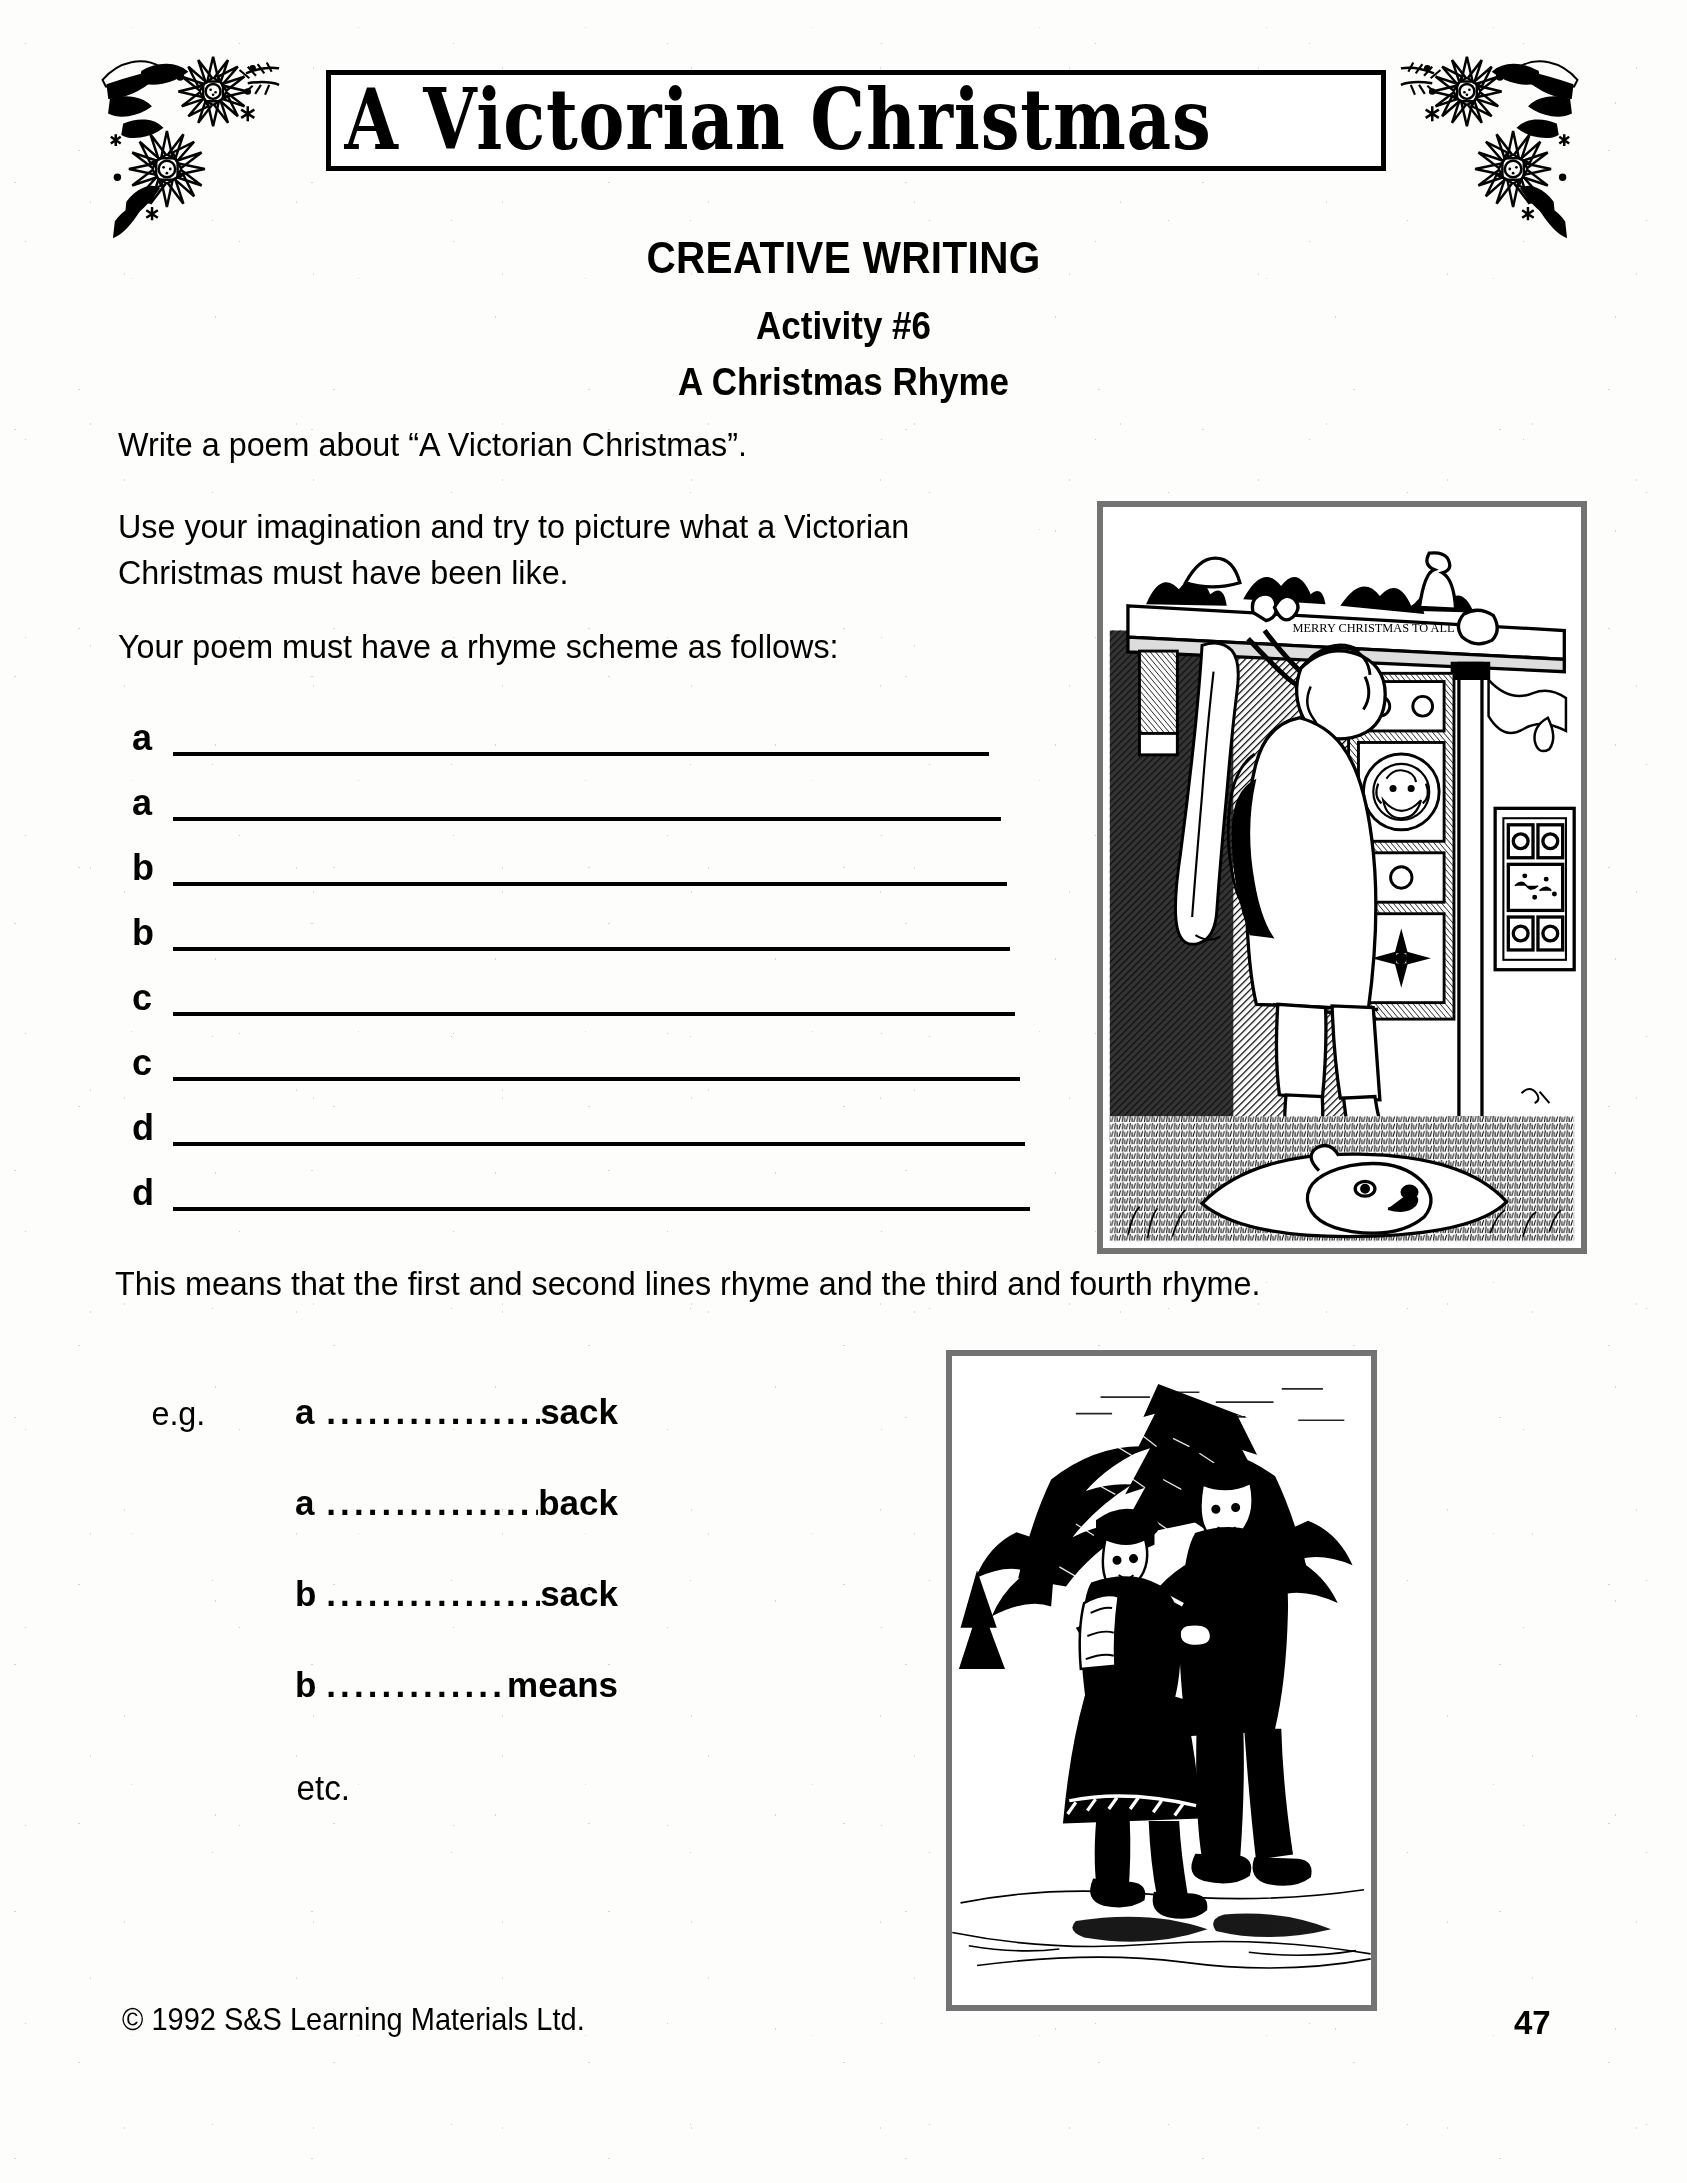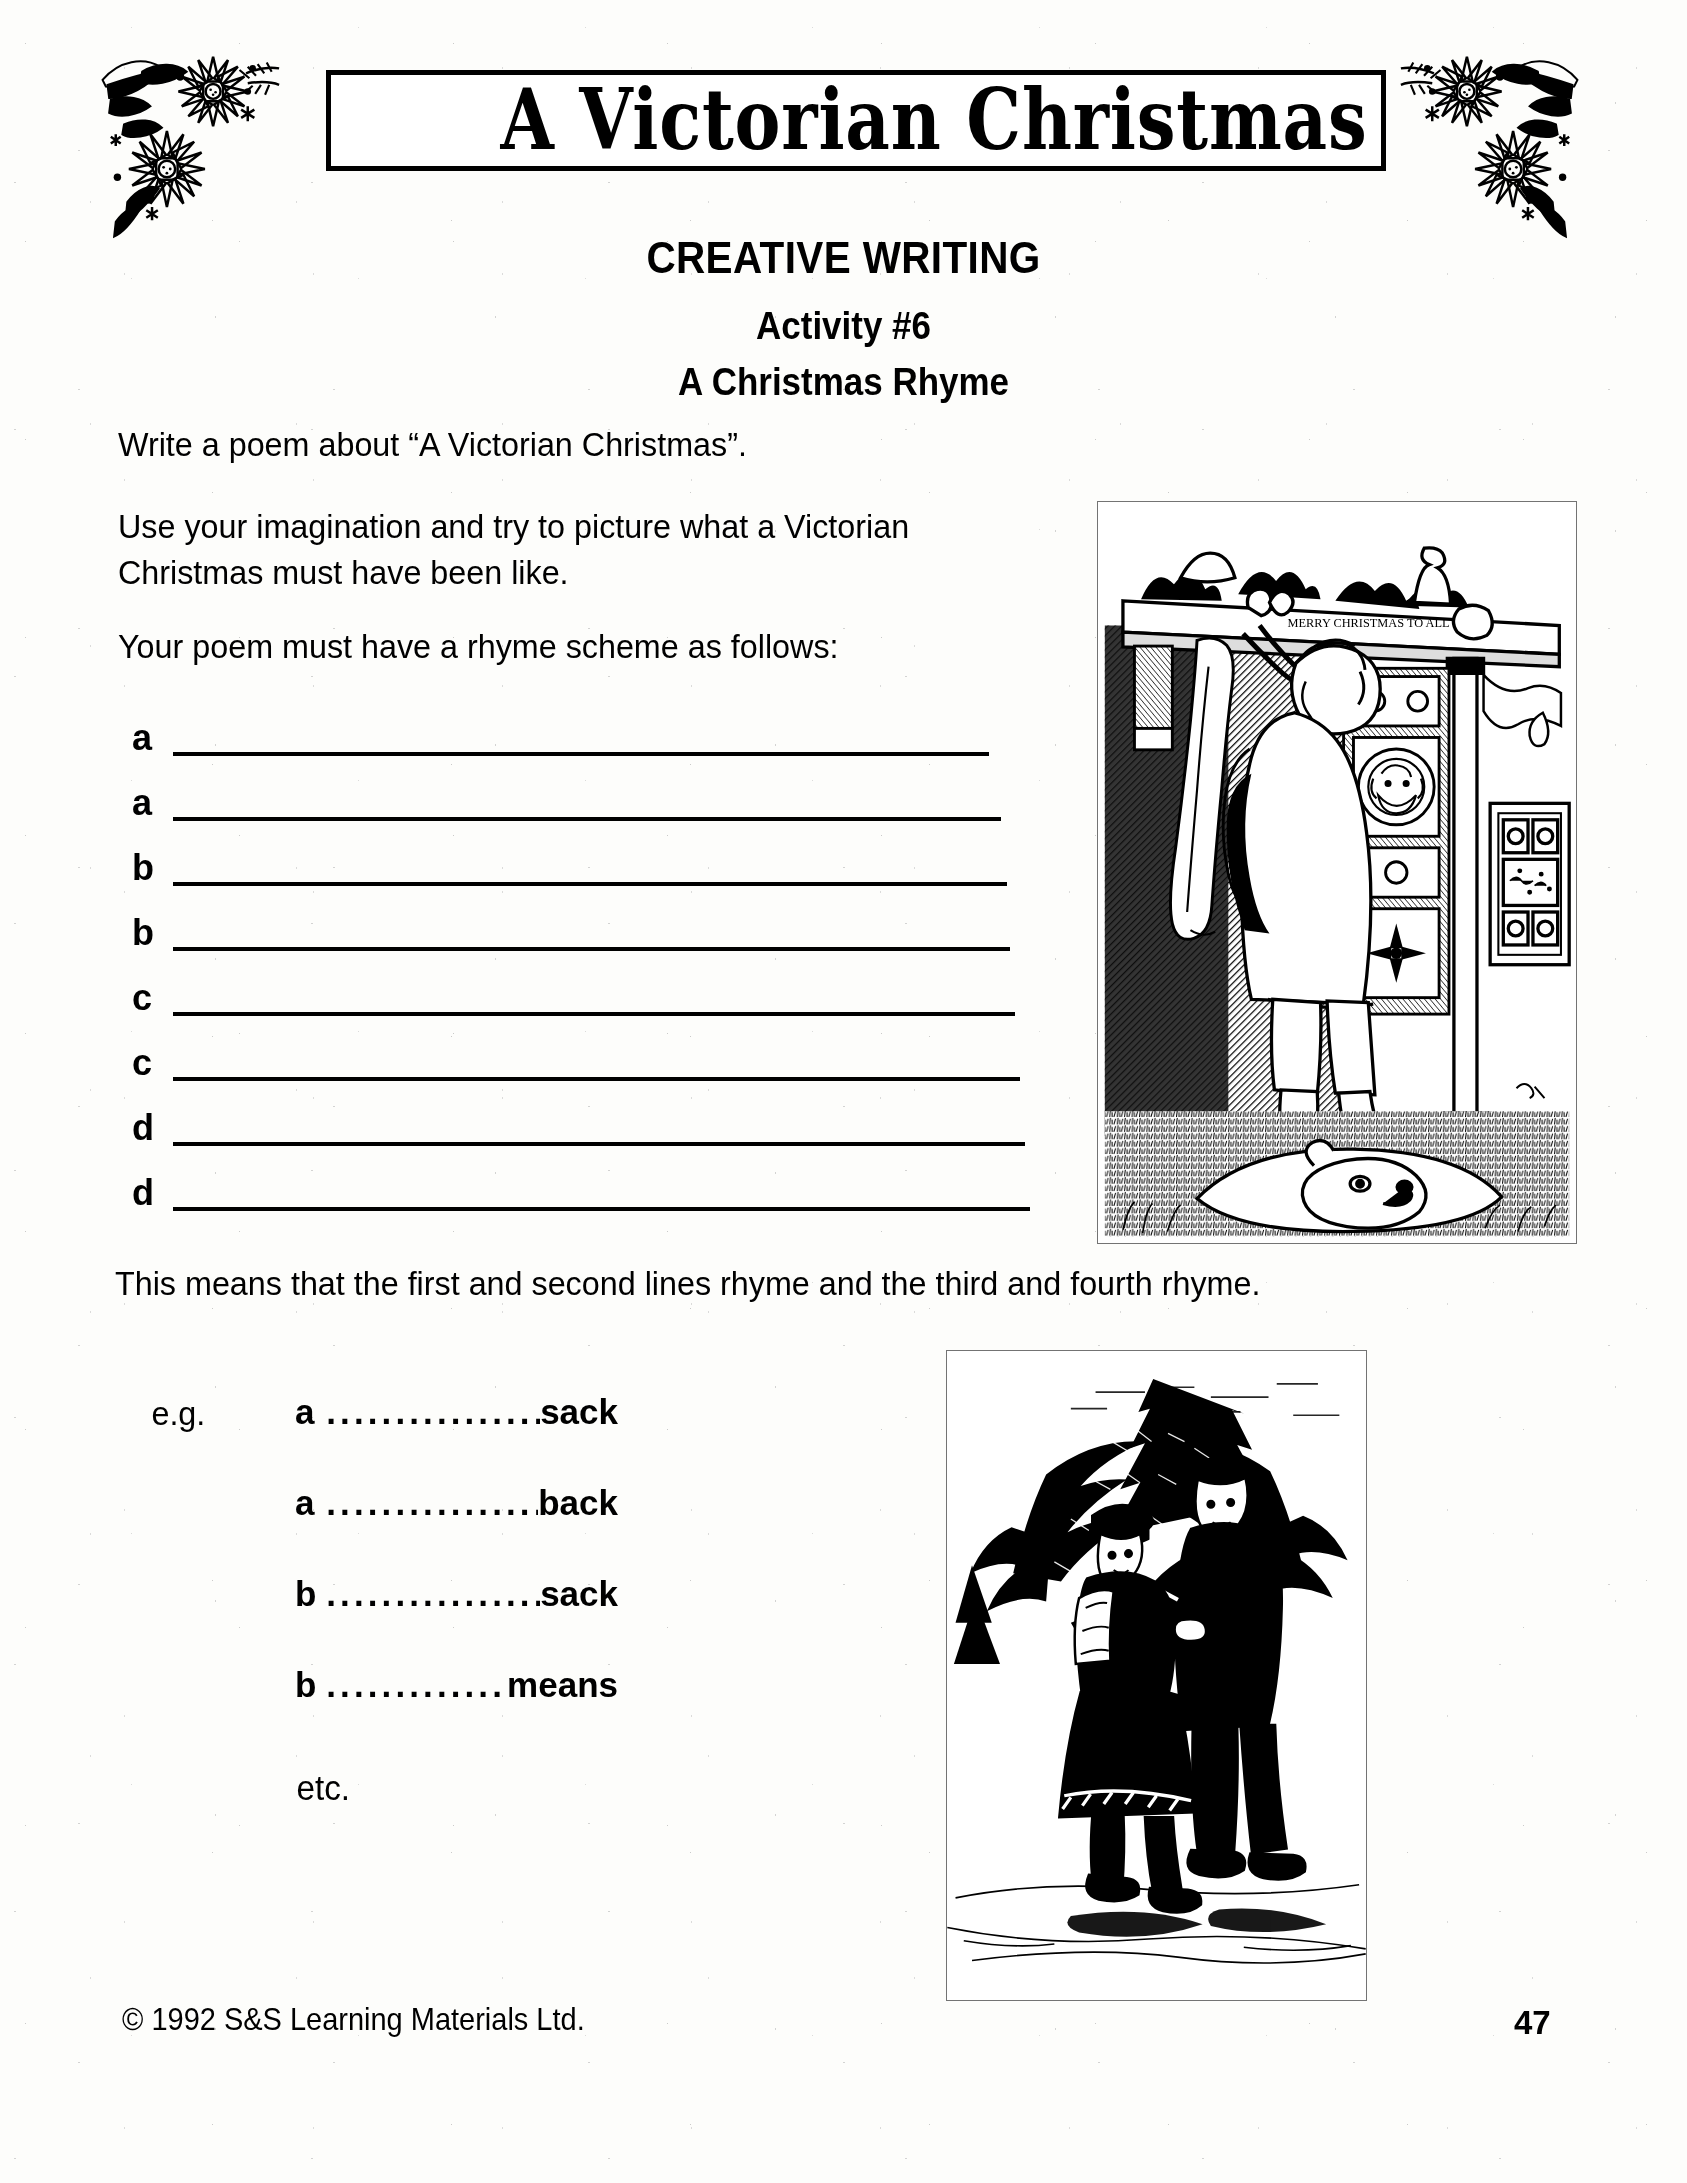--- a/index.html
+++ b/index.html
@@ -39,21 +39,21 @@
   .title-box {
     position: absolute;
     left: 326px;
     top: 70px;
     width: 1050px;
     height: 91px;
     border: 5.8px solid #000;
     background: #fff;
     display: flex;
     align-items: center;
-    justify-content: flex-end;
+    justify-content: flex-start;
   }
   .title-text {
     font-family: "DejaVu Serif", serif;
     font-weight: 700;
     font-size: 71px;
     letter-spacing: 0.8px;
     line-height: 1;
     transform: scaleY(1.18) scaleX(0.97);
     white-space: nowrap;
   }
@@ -160,21 +160,21 @@
     position: absolute;
     left: 295px;
     top: 1768px;
     font-size: 35px;
     transform: scaleX(0.95);
   }
 
   
   .illus {
     position: absolute;
-    border: 1px solid #737373;
+    border: 6px solid #737373;
     background: #fff;
     overflow: hidden;
   }
   .illus-1 { left: 1097px; top: 501px; width: 478px; height: 741px; }
   .illus-2 { left: 946px; top: 1350px; width: 419px; height: 649px; }
   .illus svg { display: block; width: 100%; height: 100%; }
 
   
   .footer-copy {
     position: absolute;

